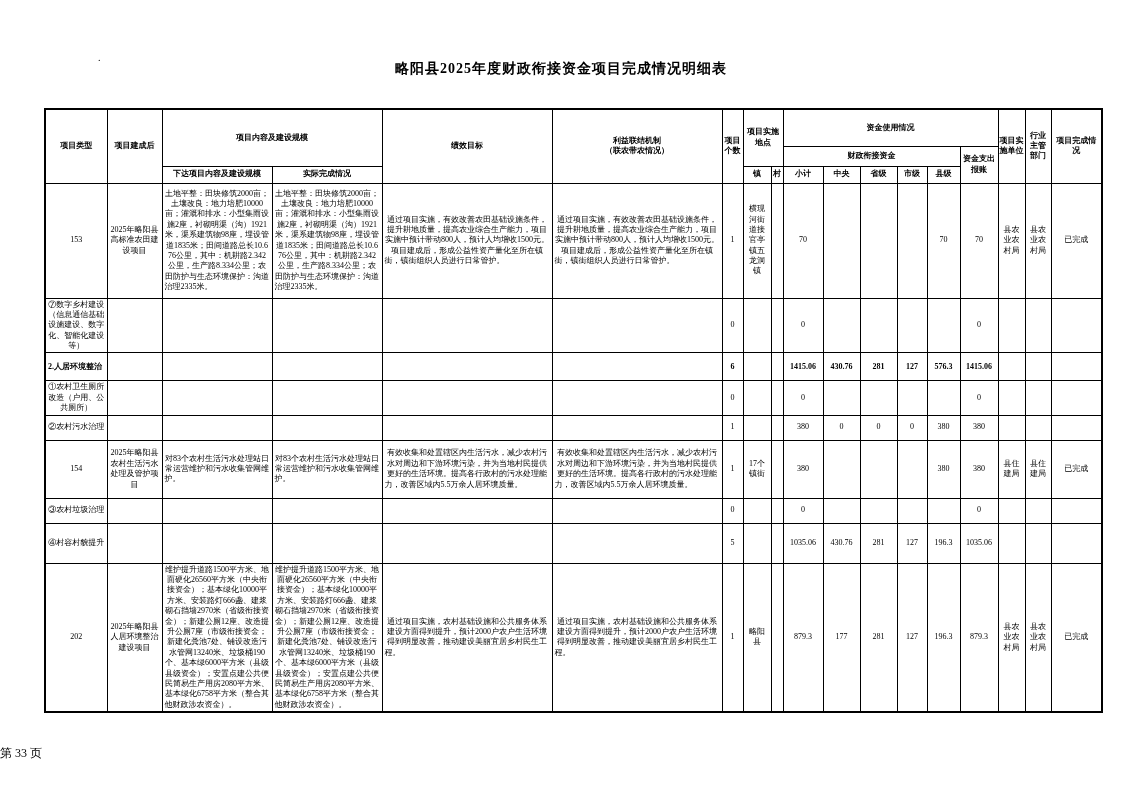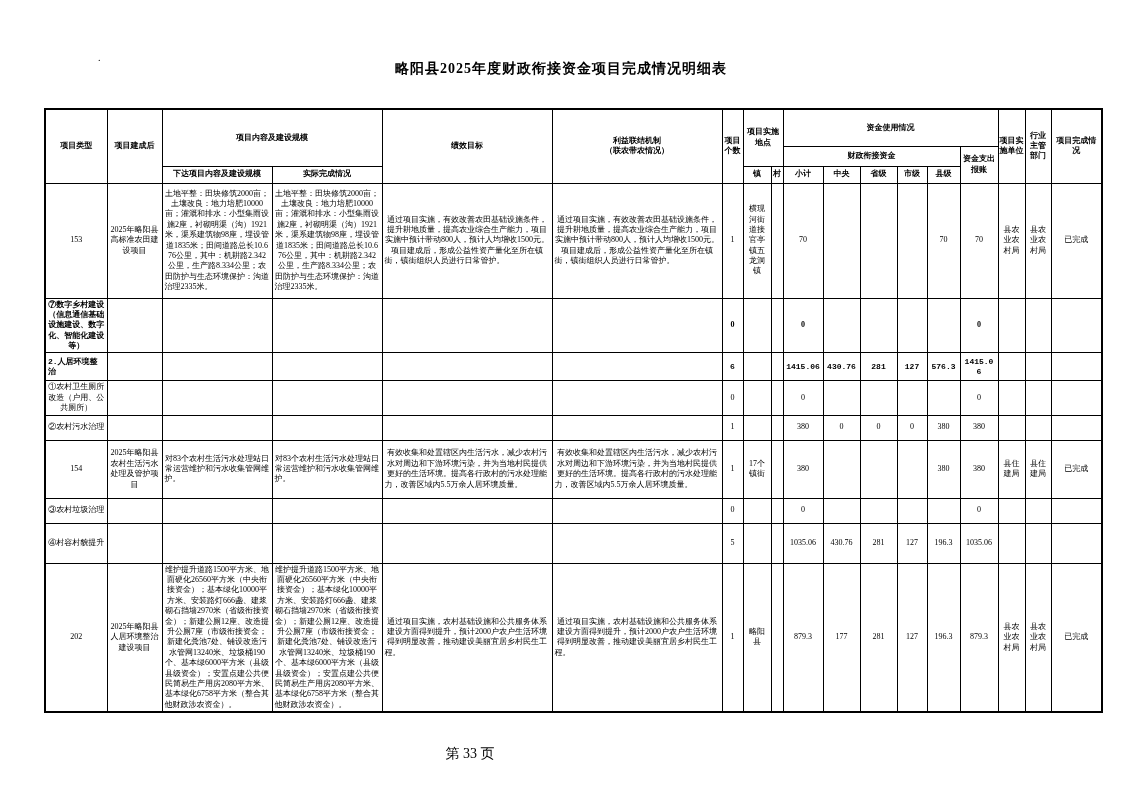--- a/index.html
+++ b/index.html
@@ -23,21 +23,21 @@
   }
   table.report{border:2px solid #000;}
   table.report th{font-weight:bold;padding:1px 1px;}
   td.c-issued, td.c-actual, td.c-performance, td.c-linkage{
     text-align:justify;text-align-last:left;vertical-align:middle;
   }
   .section-row td{font-weight:bold;border-top:2px solid #000;border-bottom:2px solid #000;}
   .section-row td.c-type{text-align:left;}
   th.wrap{white-space:pre-line;margin-top:25px;}
   .page-footer{
-    position:absolute;left:0;top:745px;width:940px;text-align:center;font-size:14px;
+    position:absolute;left:0;top:745px;width:940px;font-size:12px;
   }
 </style>
 </head>
 <body>
 
 <div class="corner-mark">.</div>
 <div class="page-title">略阳县2025年度财政衔接资金项目完成情况明细表</div>
 
 <table class="report">
   <colgroup>
@@ -105,41 +105,41 @@
         <td class="c-subtotal">70</td>
         <td class="c-central"></td>
         <td class="c-provincial"></td>
         <td class="c-municipal"></td>
         <td class="c-county">70</td>
         <td class="c-expenditure">70</td>
         <td class="c-unit">县农业农村局</td>
         <td class="c-dept">县农业农村局</td>
         <td class="c-status">已完成</td>
       </tr>
-      <tr style="height: 46px; font-weight: bold;">
+      <tr style="height: 46px;">
         <td class="c-type">⑦数字乡村建设（信息通信基础设施建设、数字化、智能化建设等）</td>
         <td class="c-name"></td>
         <td class="c-issued"></td>
         <td class="c-actual"></td>
         <td class="c-performance"></td>
         <td class="c-linkage"></td>
         <td class="c-count">0</td>
         <td class="c-town"></td>
         <td class="c-village"></td>
         <td class="c-subtotal">0</td>
         <td class="c-central"></td>
         <td class="c-provincial"></td>
         <td class="c-municipal"></td>
         <td class="c-county"></td>
         <td class="c-expenditure">0</td>
         <td class="c-unit"></td>
         <td class="c-dept"></td>
         <td class="c-status"></td>
       </tr>
-      <tr class="section-row" style="height: 28px; font-family: Liberation Mono, monospace;">
+      <tr class="section-row" style="height: 28px;">
         <td class="c-type">2.人居环境整治</td>
         <td class="c-name"></td>
         <td class="c-issued"></td>
         <td class="c-actual"></td>
         <td class="c-performance"></td>
         <td class="c-linkage"></td>
         <td class="c-count">6</td>
         <td class="c-town"></td>
         <td class="c-village"></td>
         <td class="c-subtotal">1415.06</td>

